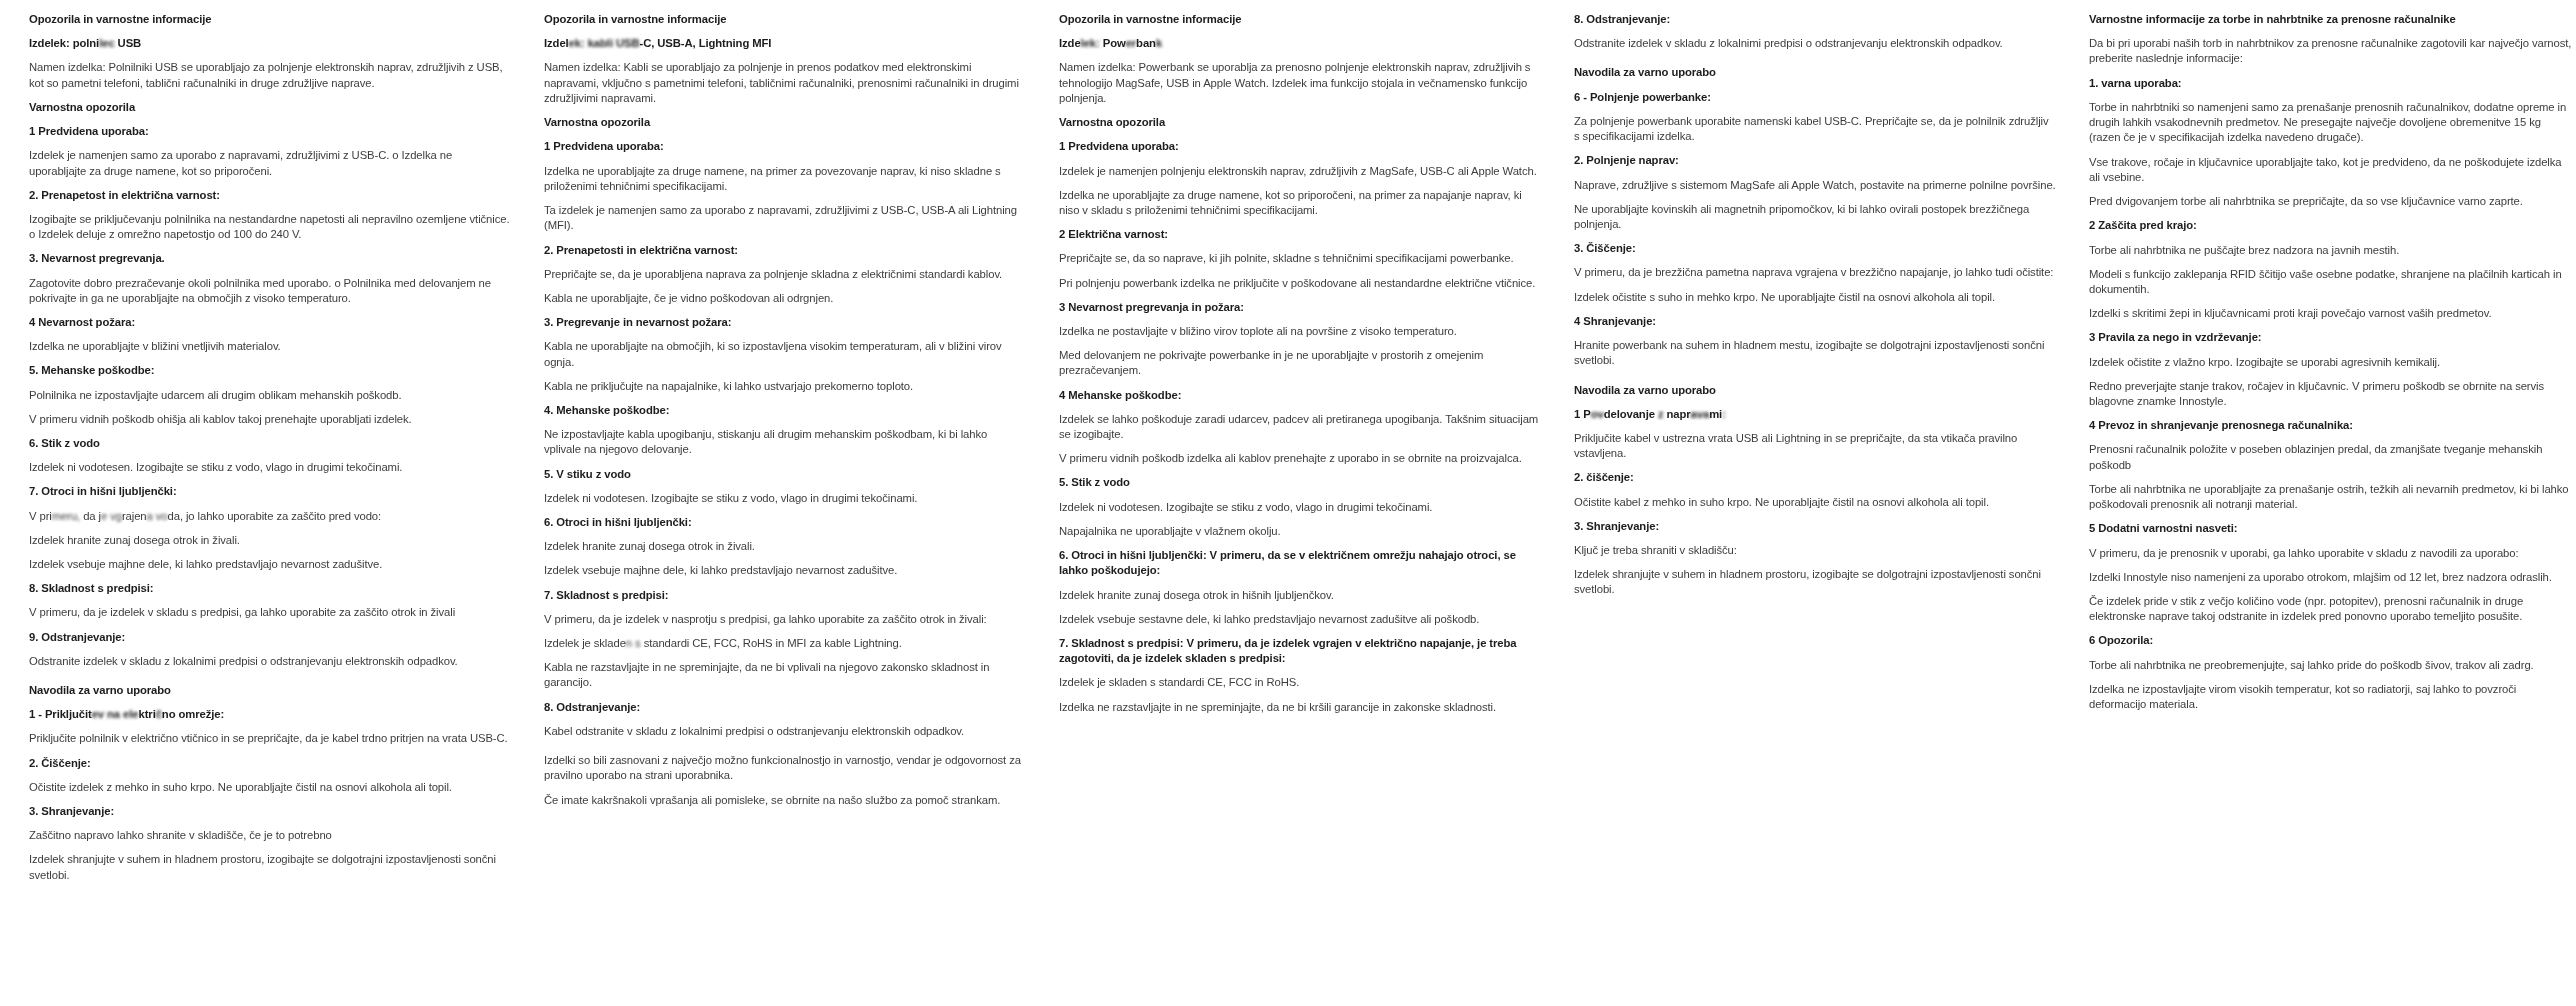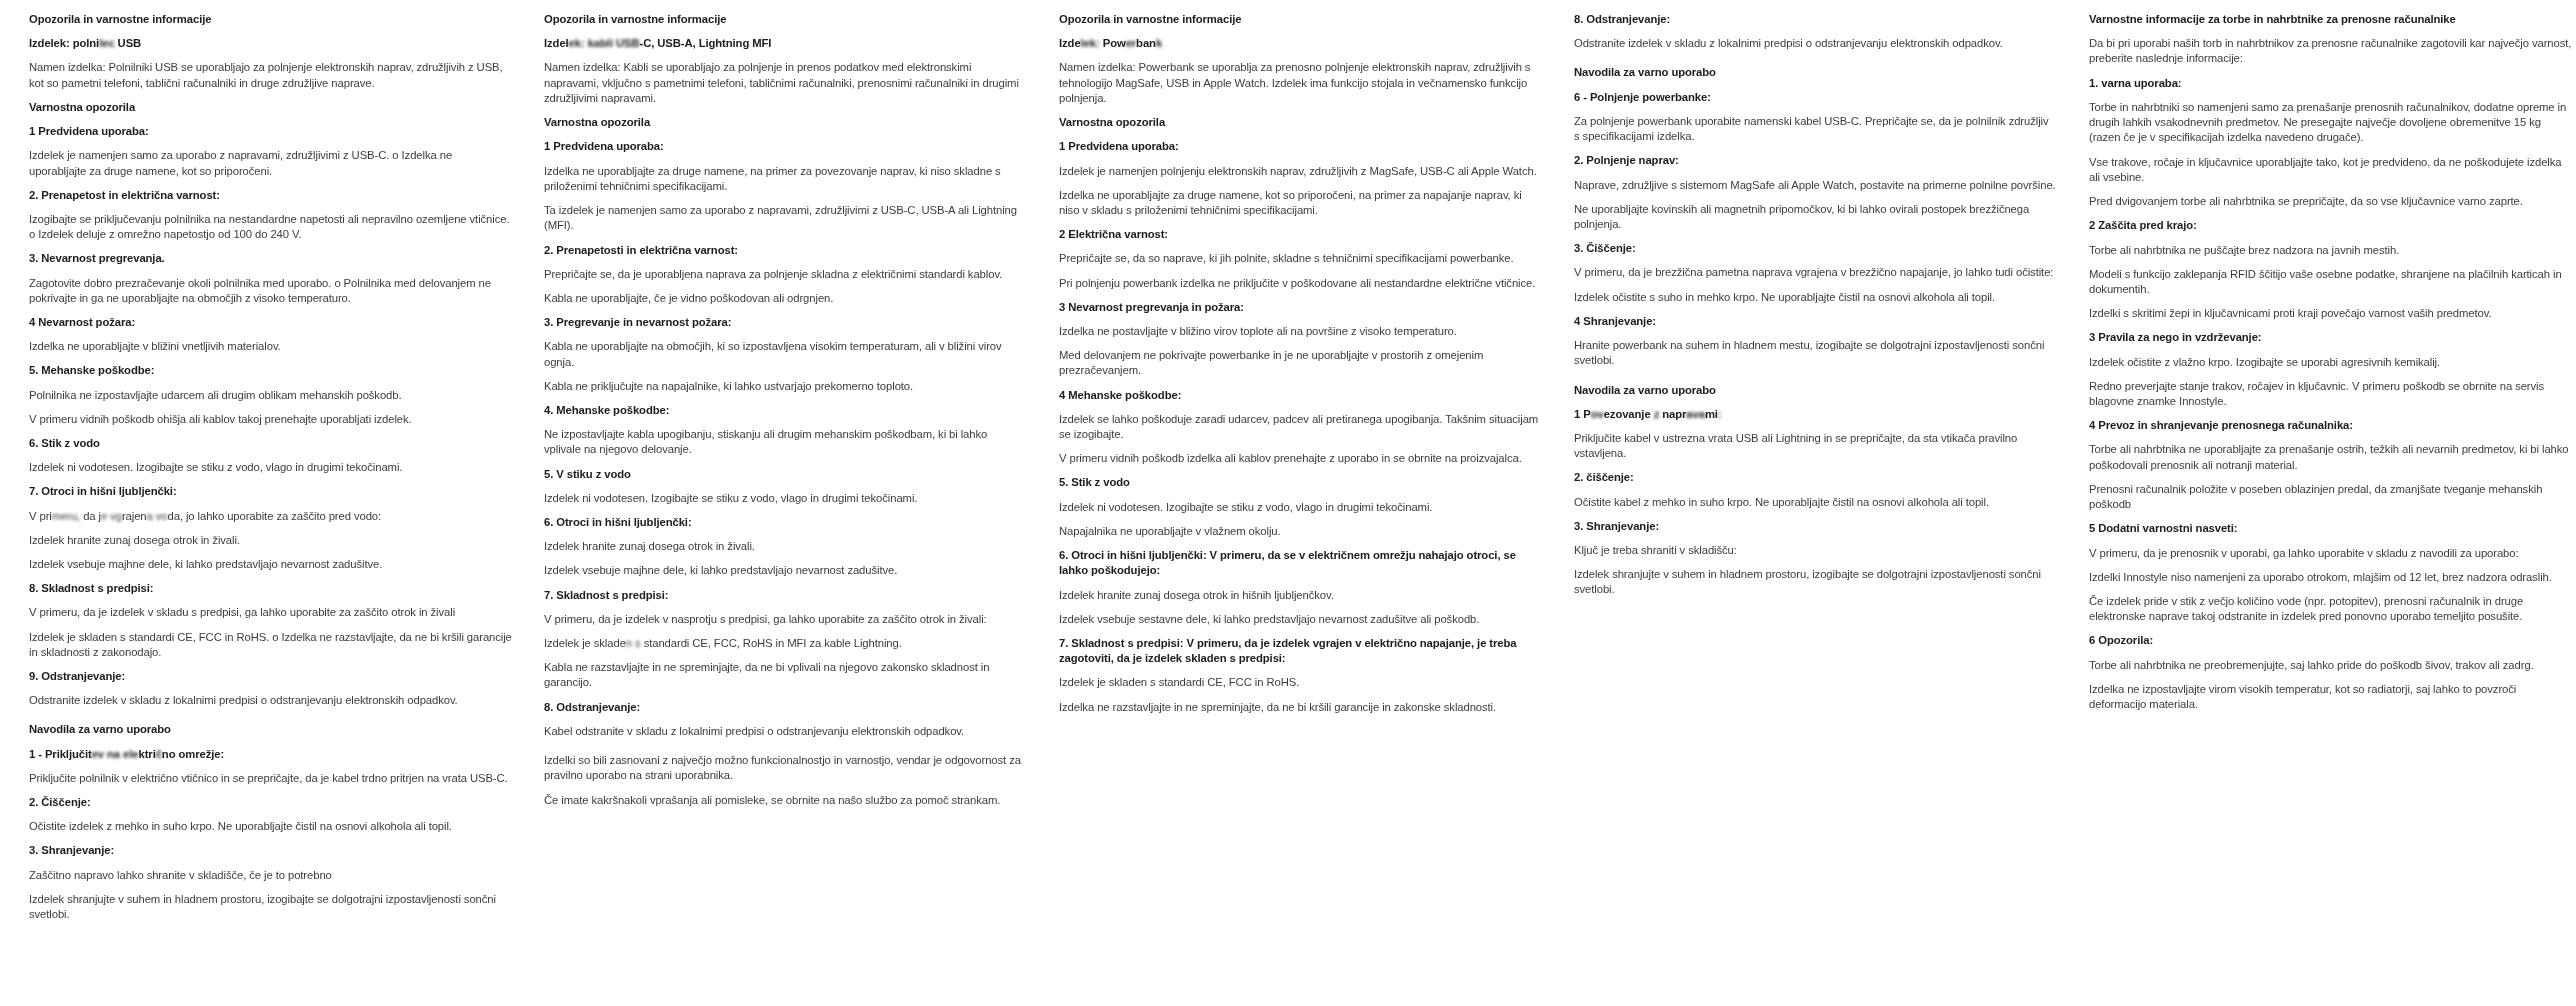--- a/index.html
+++ b/index.html
@@ -63,21 +63,20 @@
       <p class="para">Polnilnika ne izpostavljajte udarcem ali drugim oblikam mehanskih poškodb.</p>
       <p class="para">V primeru vidnih poškodb ohišja ali kablov takoj prenehajte uporabljati izdelek.</p>
       <p class="head">6. Stik z vodo</p>
       <p class="para">Izdelek ni vodotesen. Izogibajte se stiku z vodo, vlago in drugimi tekočinami.</p>
       <p class="head">7. Otroci in hišni ljubljenčki:</p>
       <p class="para"><span>V pri</span><span class="blur">meru,</span><span> da j</span><span class="blur">e vg</span><span>rajen</span><span class="blur">a vo</span><span>da, jo lahko uporabite za zaščito pred vodo:</span></p>
       <p class="para">Izdelek hranite zunaj dosega otrok in živali.</p>
       <p class="para">Izdelek vsebuje majhne dele, ki lahko predstavljajo nevarnost zadušitve.</p>
       <p class="head">8. Skladnost s predpisi:</p>
       <p class="para">V primeru, da je izdelek v skladu s predpisi, ga lahko uporabite za zaščito otrok in živali</p>
-      <p class="para">Izdelek je skladen s standardi CE, FCC in RoHS. o Izdelka ne razstavljajte, da ne bi kršili garancije in skladnosti z zakonodajo.</p>
       <p class="head">9. Odstranjevanje:</p>
       <p class="para">Odstranite izdelek v skladu z lokalnimi predpisi o odstranjevanju elektronskih odpadkov.</p>
       <p class="head gap-top">Navodila za varno uporabo</p>
       <p class="head"><span>1 - Priključit</span><span class="blur">ev na ele</span><span>ktri</span><span class="blur">č</span><span>no omrežje:</span></p>
       <p class="para">Priključite polnilnik v električno vtičnico in se prepričajte, da je kabel trdno pritrjen na vrata USB-C.</p>
       <p class="head">2. Čiščenje:</p>
       <p class="para">Očistite izdelek z mehko in suho krpo. Ne uporabljajte čistil na osnovi alkohola ali topil.</p>
       <p class="head">3. Shranjevanje:</p>
       <p class="para">Zaščitno napravo lahko shranite v skladišče, če je to potrebno</p>
       <p class="para">Izdelek shranjujte v suhem in hladnem prostoru, izogibajte se dolgotrajni izpostavljenosti sončni svetlobi.</p>
@@ -147,21 +146,21 @@
       <p class="para">Za polnjenje powerbank uporabite namenski kabel USB-C. Prepričajte se, da je polnilnik združljiv s specifikacijami izdelka.</p>
       <p class="head">2. Polnjenje naprav:</p>
       <p class="para">Naprave, združljive s sistemom MagSafe ali Apple Watch, postavite na primerne polnilne površine.</p>
       <p class="para">Ne uporabljajte kovinskih ali magnetnih pripomočkov, ki bi lahko ovirali postopek brezžičnega polnjenja.</p>
       <p class="head">3. Čiščenje:</p>
       <p class="para">V primeru, da je brezžična pametna naprava vgrajena v brezžično napajanje, jo lahko tudi očistite:</p>
       <p class="para">Izdelek očistite s suho in mehko krpo. Ne uporabljajte čistil na osnovi alkohola ali topil.</p>
       <p class="head">4 Shranjevanje:</p>
       <p class="para">Hranite powerbank na suhem in hladnem mestu, izogibajte se dolgotrajni izpostavljenosti sončni svetlobi.</p>
       <p class="head gap-top">Navodila za varno uporabo</p>
-      <p class="head"><span>1 P</span><span class="blur">ov</span><span>ezovanje </span><span class="blur">z</span><span> napr</span><span class="blur">ava</span><span>mi</span><span class="blur">:</span></p>
+      <p class="head"><span>1 P</span><span class="blur">ov</span><span>delovanje </span><span class="blur">z</span><span> napr</span><span class="blur">ava</span><span>mi</span><span class="blur">:</span></p>
       <p class="para">Priključite kabel v ustrezna vrata USB ali Lightning in se prepričajte, da sta vtikača pravilno vstavljena.</p>
       <p class="head">2. čiščenje:</p>
       <p class="para">Očistite kabel z mehko in suho krpo. Ne uporabljajte čistil na osnovi alkohola ali topil.</p>
       <p class="head">3. Shranjevanje:</p>
       <p class="para">Ključ je treba shraniti v skladišču:</p>
       <p class="para">Izdelek shranjujte v suhem in hladnem prostoru, izogibajte se dolgotrajni izpostavljenosti sončni svetlobi.</p>
     </div>
   <div class="col">
       <p class="title">Varnostne informacije za torbe in nahrbtnike za prenosne računalnike</p>
       <p class="para">Da bi pri uporabi naših torb in nahrbtnikov za prenosne računalnike zagotovili kar največjo varnost, preberite naslednje informacije:</p>
@@ -170,22 +169,22 @@
       <p class="para">Vse trakove, ročaje in ključavnice uporabljajte tako, kot je predvideno, da ne poškodujete izdelka ali vsebine.</p>
       <p class="para">Pred dvigovanjem torbe ali nahrbtnika se prepričajte, da so vse ključavnice varno zaprte.</p>
       <p class="head">2 Zaščita pred krajo:</p>
       <p class="para">Torbe ali nahrbtnika ne puščajte brez nadzora na javnih mestih.</p>
       <p class="para">Modeli s funkcijo zaklepanja RFID ščitijo vaše osebne podatke, shranjene na plačilnih karticah in dokumentih.</p>
       <p class="para">Izdelki s skritimi žepi in ključavnicami proti kraji povečajo varnost vaših predmetov.</p>
       <p class="head">3 Pravila za nego in vzdrževanje:</p>
       <p class="para">Izdelek očistite z vlažno krpo. Izogibajte se uporabi agresivnih kemikalij.</p>
       <p class="para">Redno preverjajte stanje trakov, ročajev in ključavnic. V primeru poškodb se obrnite na servis blagovne znamke Innostyle.</p>
       <p class="head">4 Prevoz in shranjevanje prenosnega računalnika:</p>
+      <p class="para">Prenosni računalnik položite v poseben oblazinjen predal, da zmanjšate tveganje mehanskih poškodb</p>
       <p class="para">Torbe ali nahrbtnika ne uporabljajte za prenašanje ostrih, težkih ali nevarnih predmetov, ki bi lahko poškodovali prenosnik ali notranji material.</p>
-      <p class="para">Prenosni računalnik položite v poseben oblazinjen predal, da zmanjšate tveganje mehanskih poškodb</p>
       <p class="head">5 Dodatni varnostni nasveti:</p>
       <p class="para">V primeru, da je prenosnik v uporabi, ga lahko uporabite v skladu z navodili za uporabo:</p>
       <p class="para">Izdelki Innostyle niso namenjeni za uporabo otrokom, mlajšim od 12 let, brez nadzora odraslih.</p>
       <p class="para">Če izdelek pride v stik z večjo količino vode (npr. potopitev), prenosni računalnik in druge elektronske naprave takoj odstranite in izdelek pred ponovno uporabo temeljito posušite.</p>
       <p class="head">6 Opozorila:</p>
       <p class="para">Torbe ali nahrbtnika ne preobremenjujte, saj lahko pride do poškodb šivov, trakov ali zadrg.</p>
       <p class="para">Izdelka ne izpostavljajte virom visokih temperatur, kot so radiatorji, saj lahko to povzroči deformacijo materiala.</p>
     </div>
 </div>
 

